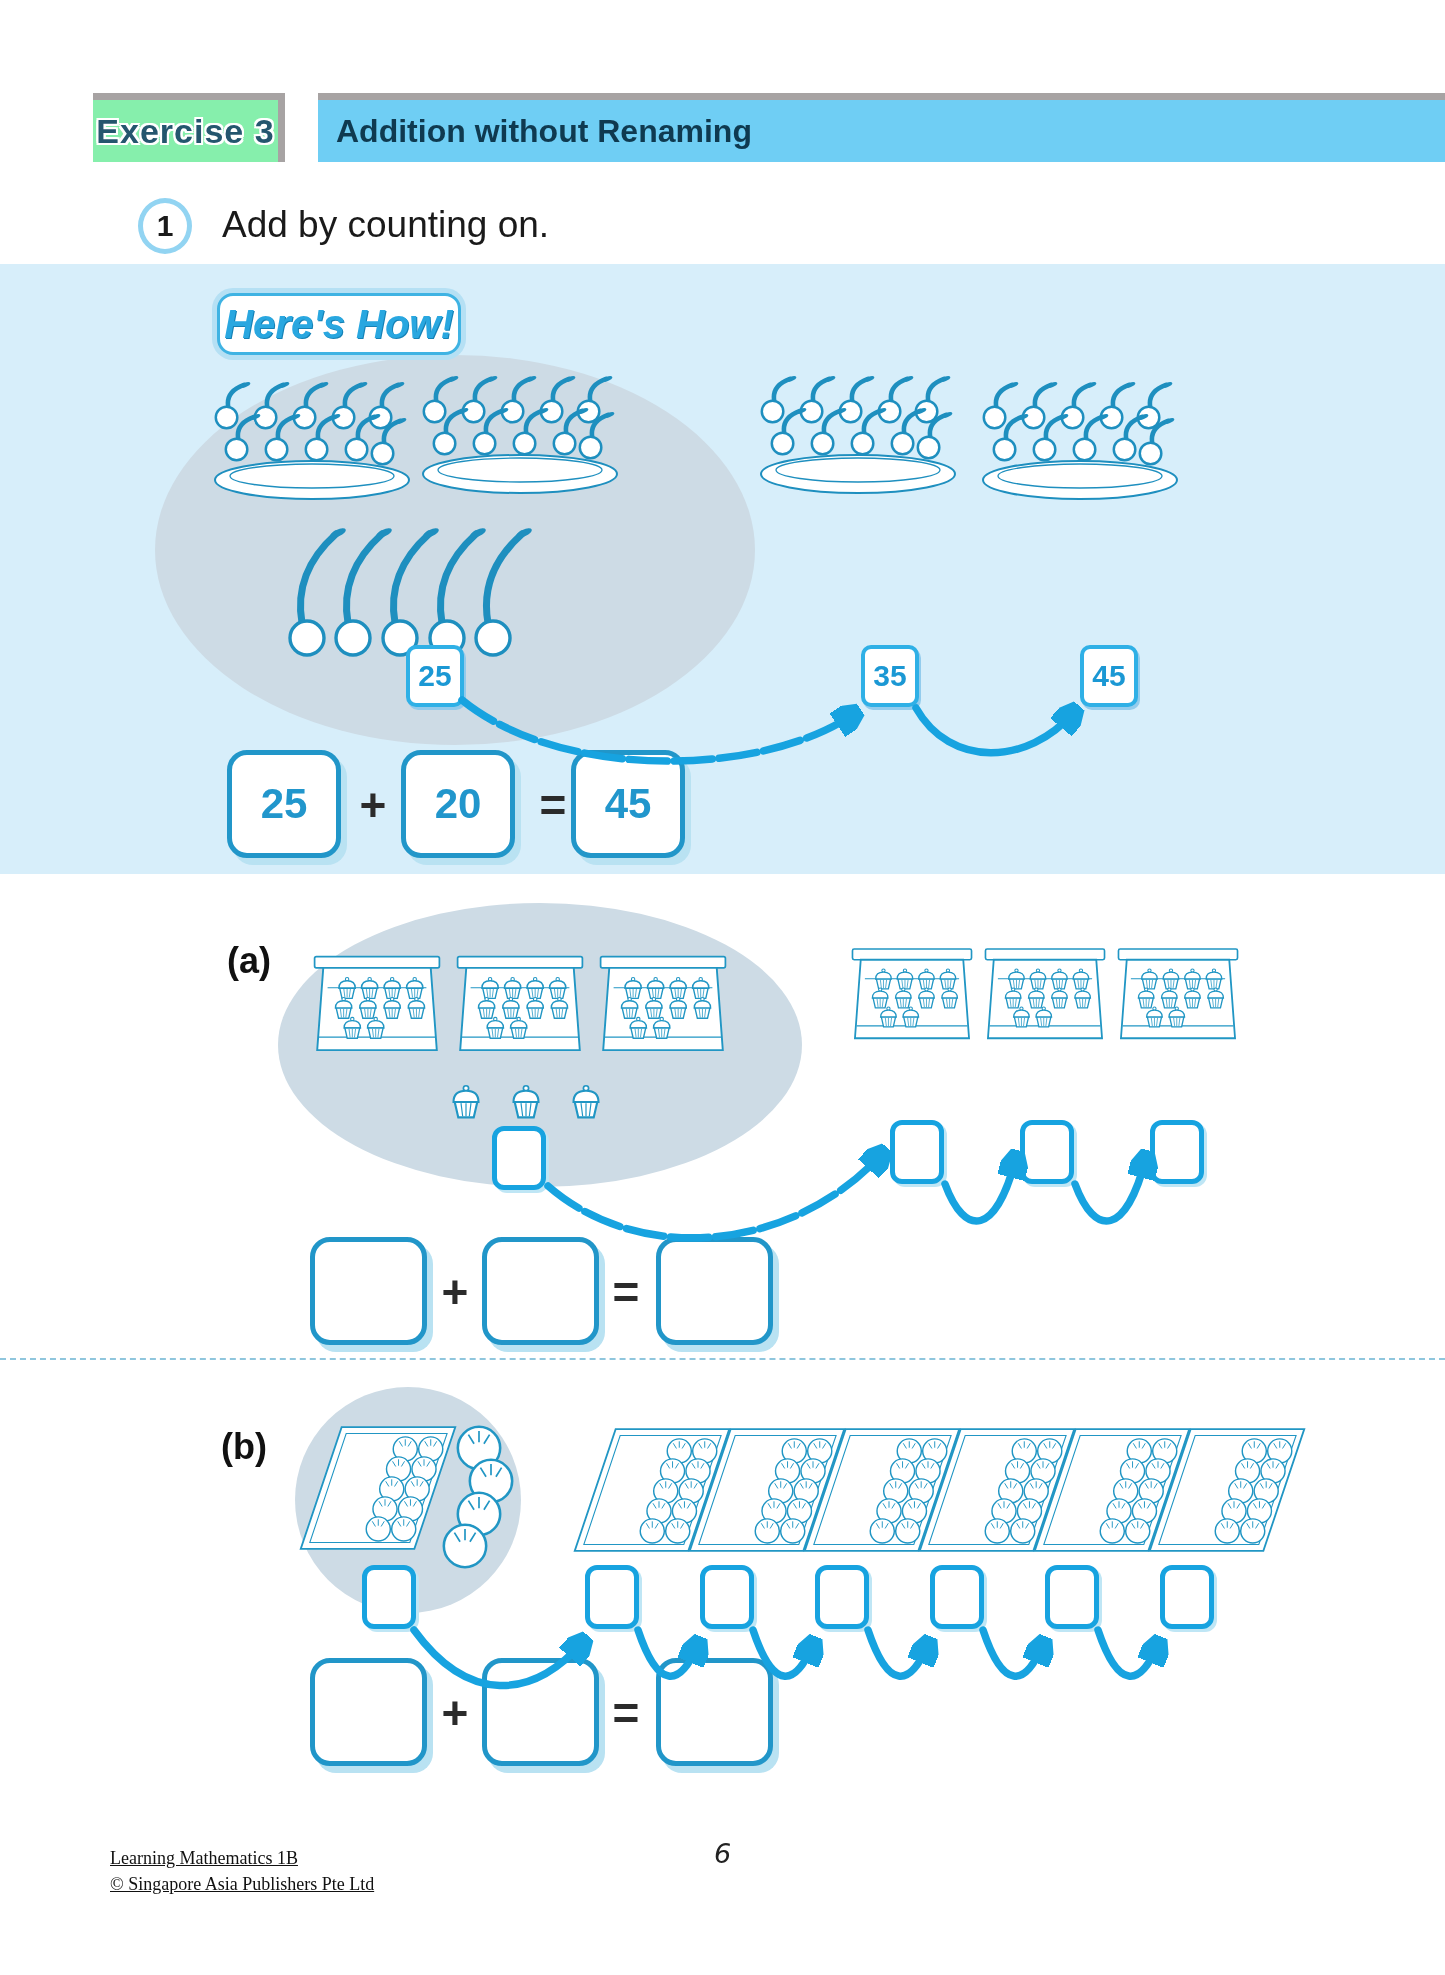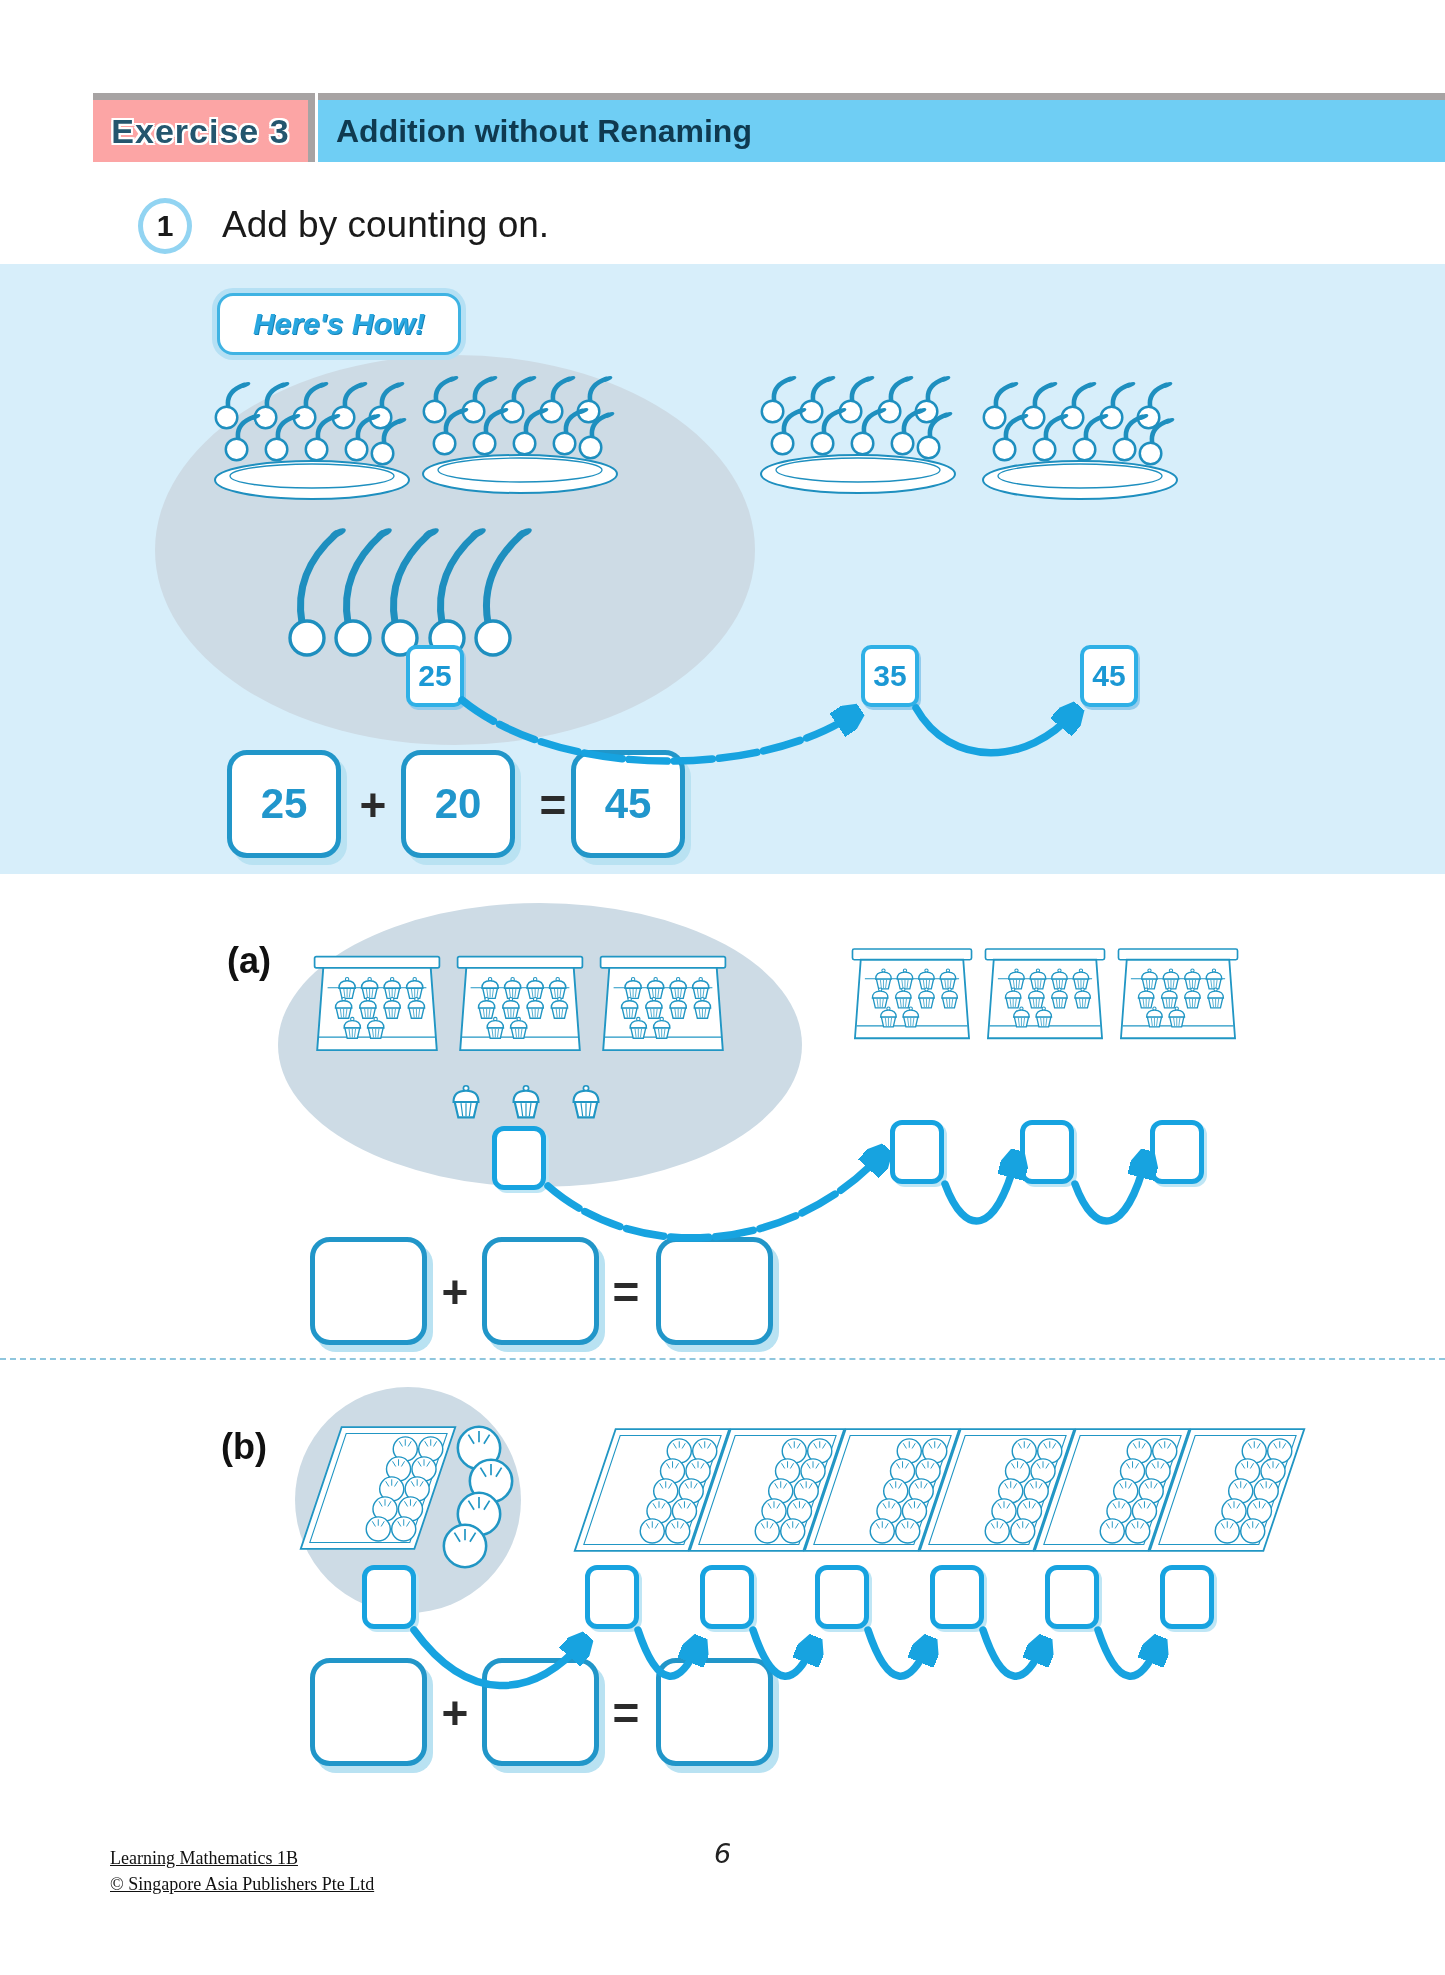--- a/index.html
+++ b/index.html
@@ -1,41 +1,41 @@
 <!DOCTYPE html>
 <html><head>
 <meta charset="utf-8">
 <style>
   html,body{margin:0;padding:0;background:#e8e8e8;}
   .page{position:relative;width:1445px;height:1975px;background:#ffffff;overflow:hidden;
         font-family:"Liberation Sans",sans-serif;}
   .abs{position:absolute;}
 
   
-  .ex-tab{left:93px;top:100px;width:215px;height:62px;background:#fca5a5;
+  .ex-tab{left:93px;top:100px;width:185px;height:62px;background:#86efac;
           box-shadow:0 -7px 0 #a7a3a3,7px 0 0 #a7a3a3,7px -7px 0 #a7a3a3;
           display:flex;align-items:center;justify-content:center;}
   .ex-tab span{font-size:34px;font-weight:bold;color:#24566e;letter-spacing:1px;
           text-shadow:-2px -2px 0 #fff,2px -2px 0 #fff,-2px 2px 0 #fff,2px 2px 0 #fff,
                       0 -2px 0 #fff,0 2px 0 #fff,-2px 0 0 #fff,2px 0 0 #fff;}
   .title-bar{left:318px;top:100px;width:1326px;height:62px;background:#6fcef4;
           box-shadow:0 -7px 0 #a7a3a3;display:flex;align-items:center;}
   .title-bar span{font-size:32px;font-weight:bold;color:#0f3a50;padding-left:18px;}
 
   
   .q-circle{left:138px;top:198px;width:54px;height:56px;border:5px solid #92d4f2;border-radius:50%;
           background:#fff;display:flex;align-items:center;justify-content:center;
           font-size:30px;font-weight:bold;color:#1a1a1a;box-sizing:border-box;}
   .q-text{left:222px;top:204px;font-size:37px;font-weight:normal;color:#1a1a1a;}
 
   
   .panel{left:0;top:264px;width:1445px;height:610px;background:#d7eefa;}
   .heres-how{left:217px;top:293px;width:238px;height:56px;background:#fff;border:3px solid #3fb3e3;
           border-radius:16px;box-shadow:0 0 0 5px #b5e0f4;display:flex;align-items:center;justify-content:center;}
-  .heres-how span{font-size:30px;font-weight:bold;font-style:italic;color:#29a7e0;
+  .heres-how span{font-size:40px;font-weight:bold;font-style:italic;color:#29a7e0;
           text-shadow:1px 1px 0 #1581b5;}
   .hl-ellipse{background:#cddbe5;border-radius:50%;}
   .hl-ex{left:155px;top:355px;width:600px;height:390px;}
   .hl-a{left:278px;top:903px;width:524px;height:284px;}
   .hl-b{left:295px;top:1387px;width:226px;height:226px;}
 
   
   .badge{width:58px;height:62px;background:#fff;border:4px solid #2fb0e6;border-radius:10px;
          box-sizing:border-box;display:flex;align-items:center;justify-content:center;
          font-size:30px;font-weight:bold;color:#1b98d4;box-shadow:2px 3px 0 rgba(140,200,235,.9);}

